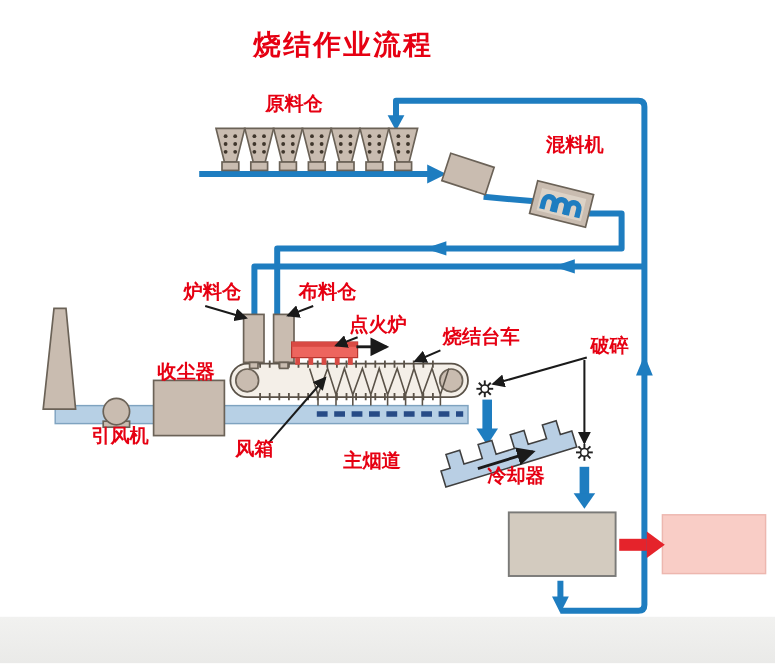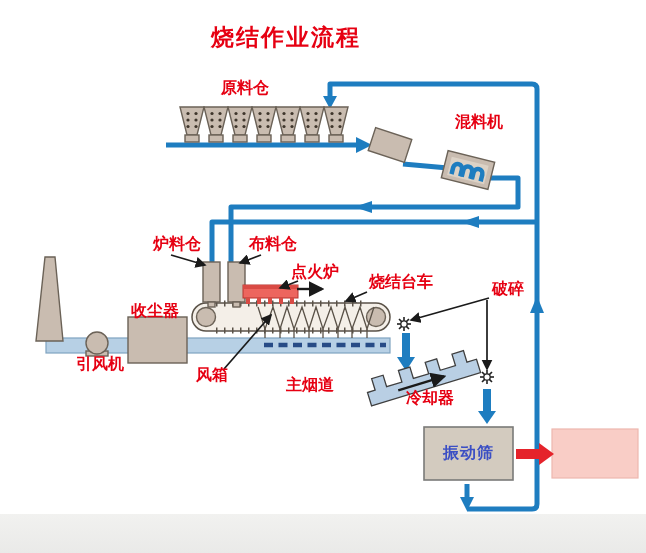--- a/index.html
+++ b/index.html
@@ -188,16 +188,15 @@
   <div class="label" style="left:153px;top:235px;">炉料仓</div>
   <div class="label" style="left:249px;top:235px;">布料仓</div>
   <div class="label" style="left:291px;top:263px;">点火炉</div>
   <div class="label" style="left:356px;top:273px;margin-left:13px;">烧结台车</div>
   <div class="label" style="left:492px;top:280px;">破碎</div>
   <div class="label" style="left:131px;top:302px;">收尘器</div>
   <div class="label" style="left:76px;top:355px;">引风机</div>
   <div class="label" style="left:196px;top:366px;">风箱</div>
   <div class="label" style="left:286px;top:352px;margin-top:24px;">主烟道</div>
   <div class="label" style="left:406px;top:389px;">冷却器</div>
-  <div class="boxlabel" style="left:424px;top:427px;width:89px;height:53px;">振动筛</div>
 
   <div class="bottom-strip"></div>
 </div>
 
 </body></html>

